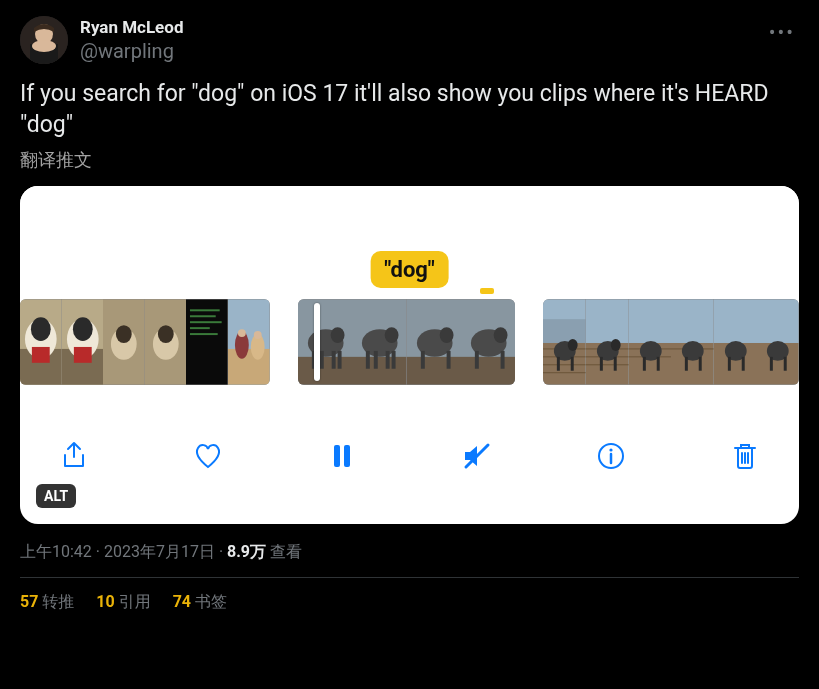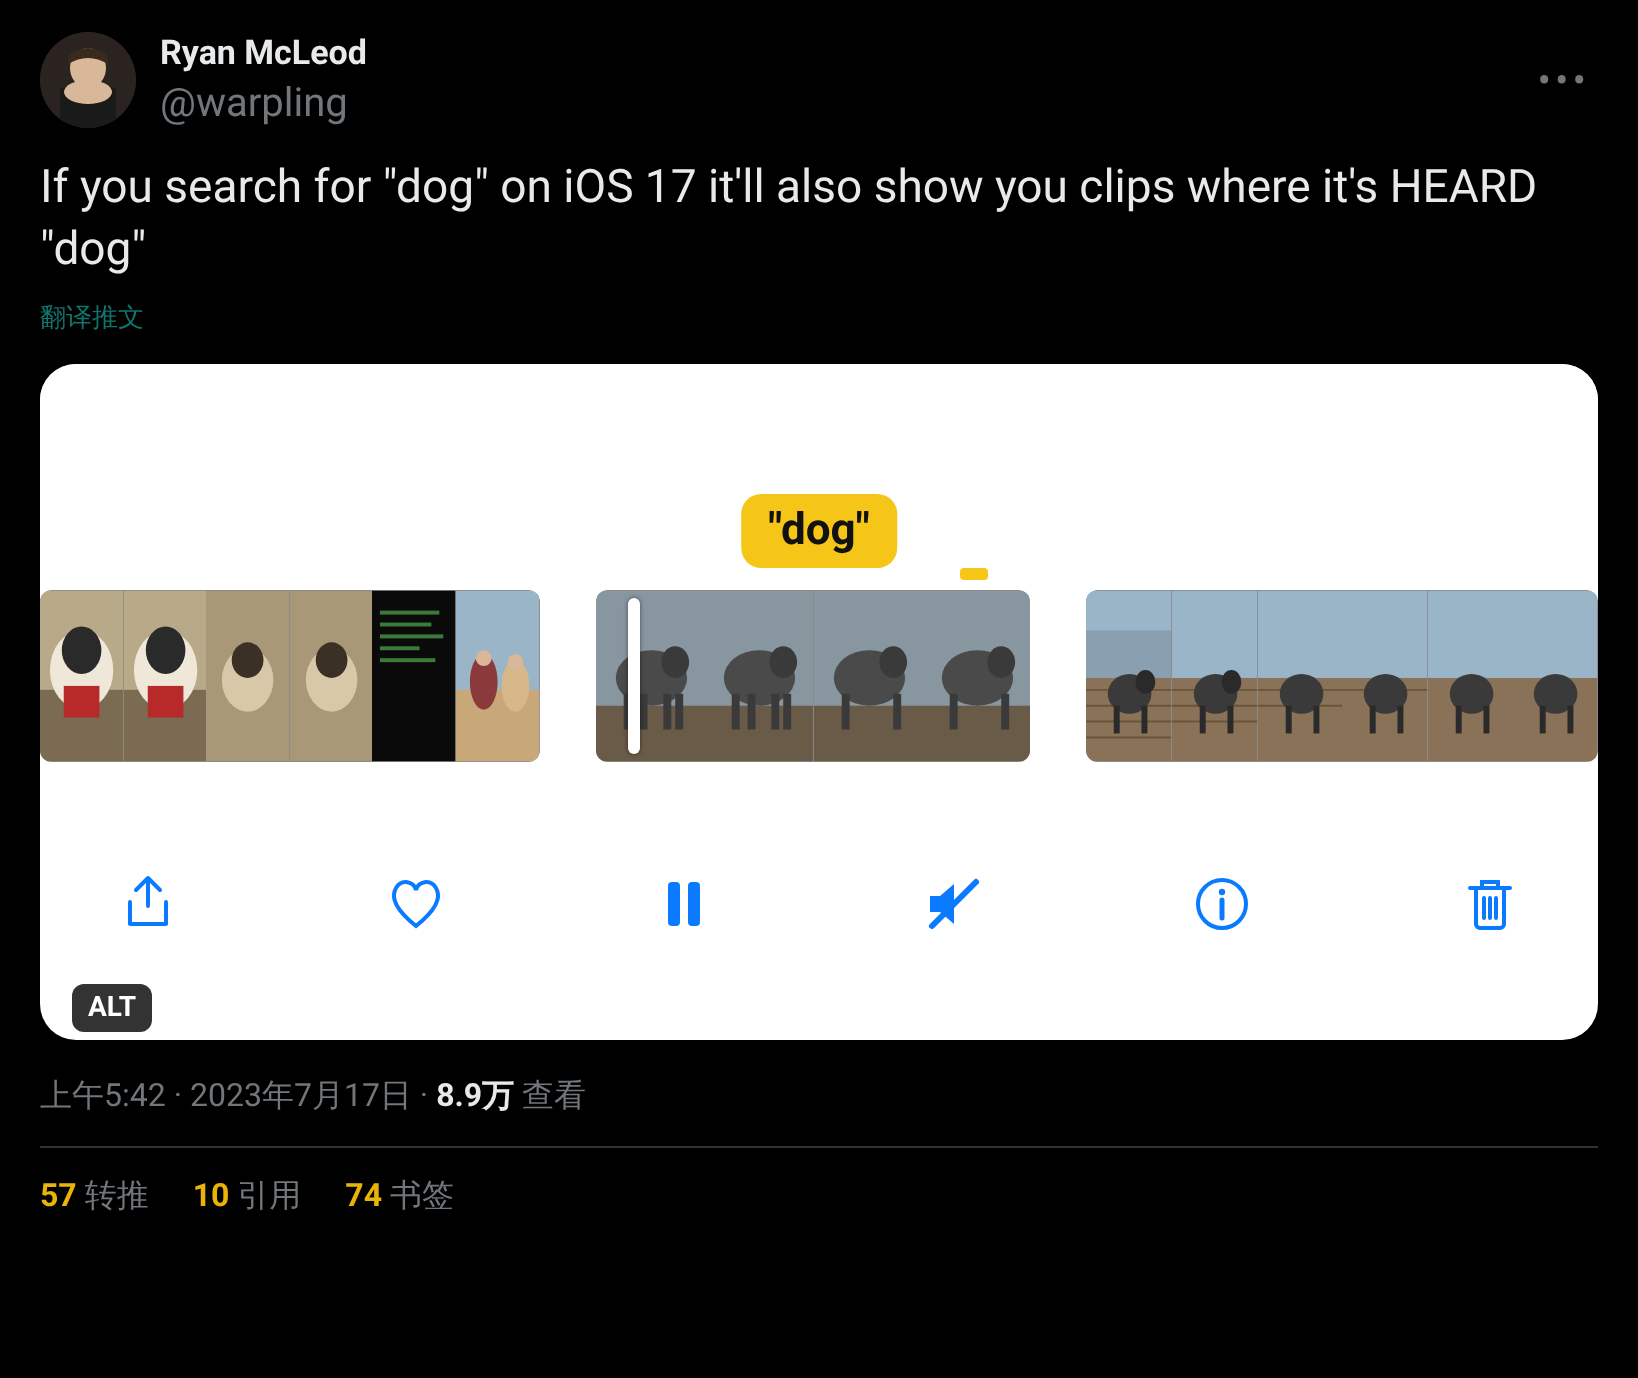--- a/index.html
+++ b/index.html
@@ -9,21 +9,21 @@
     width: 819px;
     height: 689px;
     overflow: hidden;
     color: #e7e9ea;
   }
   .tweet {
     padding: 16px 20px;
   }
   .header {
     display: flex;
-    align-items: center;
+    align-items: flex-start;
     gap: 12px;
     margin-bottom: 14px;
   }
   .avatar {
     width: 48px;
     height: 48px;
     border-radius: 50%;
     flex-shrink: 0;
     overflow: hidden;
     background: #222;
@@ -48,22 +48,22 @@
     cursor: pointer;
     letter-spacing: 2px;
   }
   .tweet-text {
     font-size: 23px;
     line-height: 1.35;
     color: #e7e9ea;
     margin-bottom: 8px;
   }
   .translate-link {
-    color: #0f766e;
-    font-size: 13px;
+    color: #a3a3a3;
+    font-size: 18px;
     margin-bottom: 14px;
     display: inline-block;
     cursor: pointer;
   }
   .media-card {
     background: #fff;
     border-radius: 18px;
     overflow: hidden;
     width: 100%;
     height: 338px;
@@ -147,21 +147,21 @@
     align-items: center;
     justify-content: center;
     color: #0a7aff;
     cursor: pointer;
   }
   .tb-btn svg { width: 32px; height: 32px; stroke: currentColor; fill: none; stroke-width: 2; }
   .tb-btn.filled svg { fill: currentColor; stroke: none; }
   .alt-badge {
     position: absolute;
     left: 16px;
-    bottom: 4px;
+    bottom: 16px;
     background: rgba(0,0,0,0.8);
     color: #fff;
     font-size: 14px;
     font-weight: 700;
     padding: 4px 8px;
     border-radius: 6px;
     cursor: pointer;
   }
   .meta-row {
     color: #71767b;
@@ -390,21 +390,21 @@
         <svg viewBox="0 0 32 32">
             <path d="M6 8 h20 M12 8 v-3 h8 v3 M9 8 v18 a2 2 0 0 0 2 2 h10 a2 2 0 0 0 2 -2 v-18 M13 13 v10 M16 13 v10 M19 13 v10" stroke-linecap="round"></path>
           </svg>
       </div>
     </div>
 
     <div class="alt-badge">ALT</div>
   </div>
 
   <div class="meta-row">
-    <span>上午5:42</span><span> · </span><span>2023年7月17日</span><span> · </span><span class="bold">8.9万</span><span> 查看</span>
+    <span>上午10:42</span><span> · </span><span>2023年7月17日</span><span> · </span><span class="bold">8.9万</span><span> 查看</span>
   </div>
 
   <div class="stats-row">
     <div class="stat"><span class="num">57</span><span> 转推</span></div>
     <div class="stat"><span class="num">10</span><span> 引用</span></div>
     <div class="stat"><span class="num">74</span><span> 书签</span></div>
   </div>
 
 </div>
 

